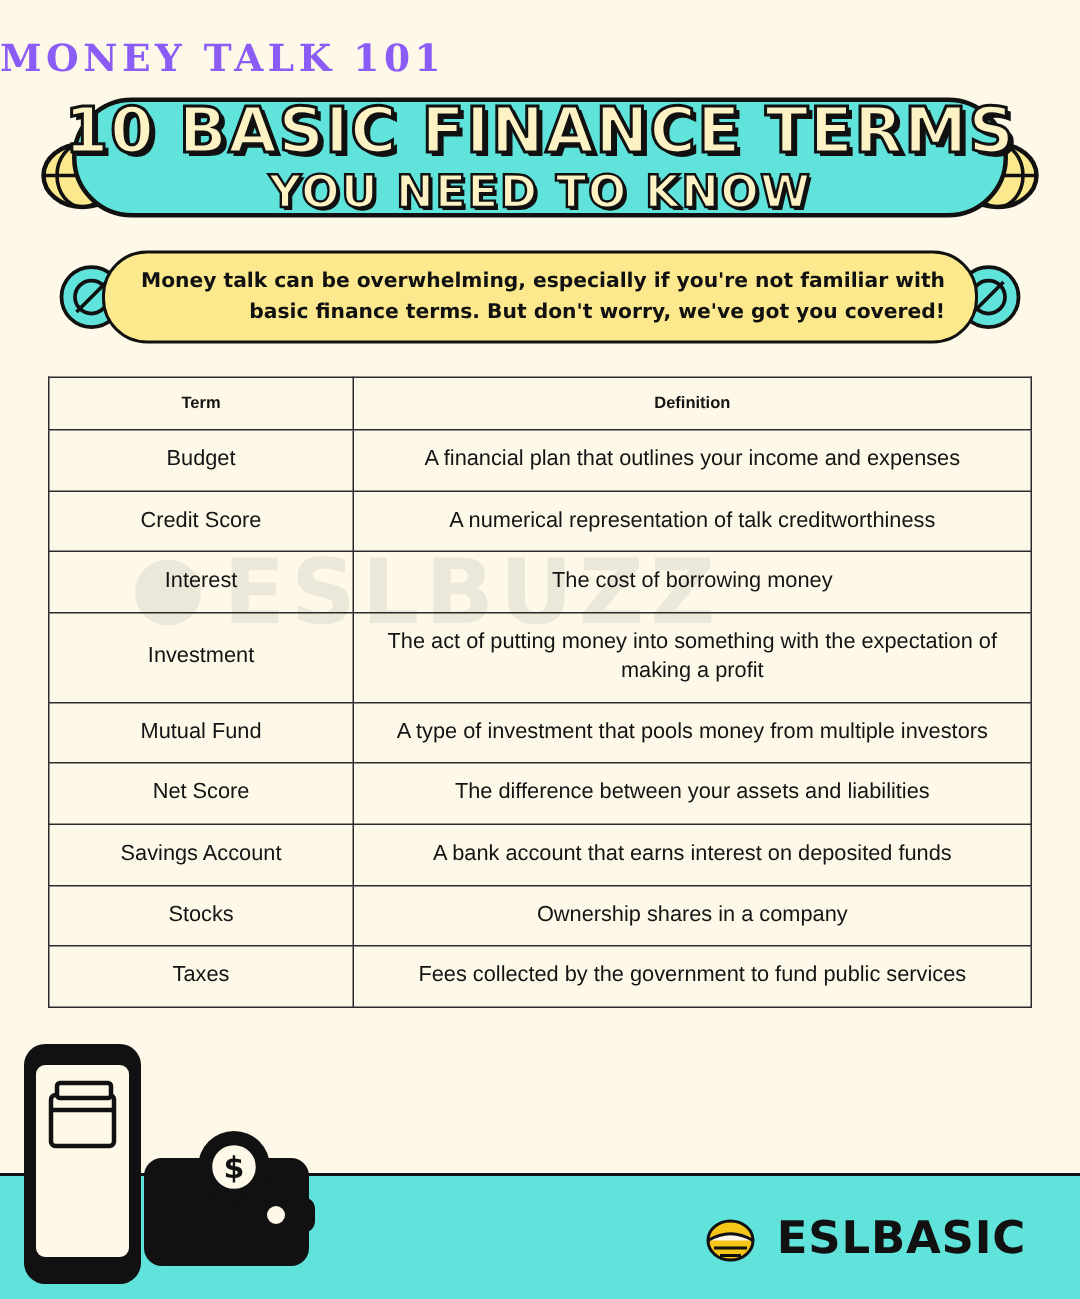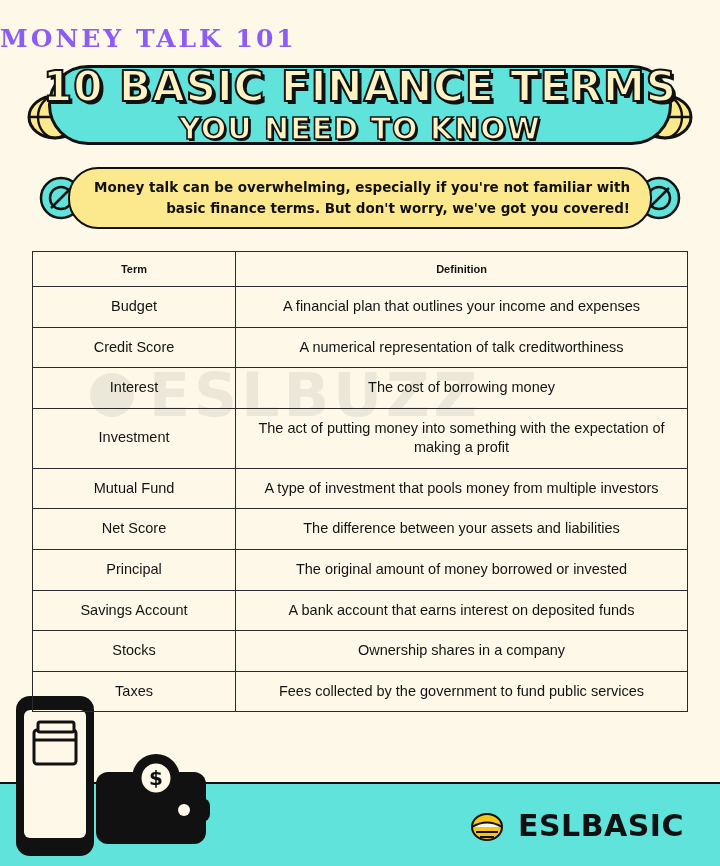--- a/index.html
+++ b/index.html
@@ -297,24 +297,20 @@
         </tr>
         <tr>
           <td>Mutual Fund</td>
           <td>A type of investment that pools money from multiple investors</td>
         </tr>
         <tr>
           <td>Net Score</td>
           <td>The difference between your assets and liabilities</td>
         </tr>
         <tr>
-          <td>Principal</td>
-          <td>The original amount of money borrowed or invested</td>
-        </tr>
-        <tr>
           <td>Savings Account</td>
           <td>A bank account that earns interest on deposited funds</td>
         </tr>
         <tr>
           <td>Stocks</td>
           <td>Ownership shares in a company</td>
         </tr>
         <tr>
           <td>Taxes</td>
           <td>Fees collected by the government to fund public services</td>

